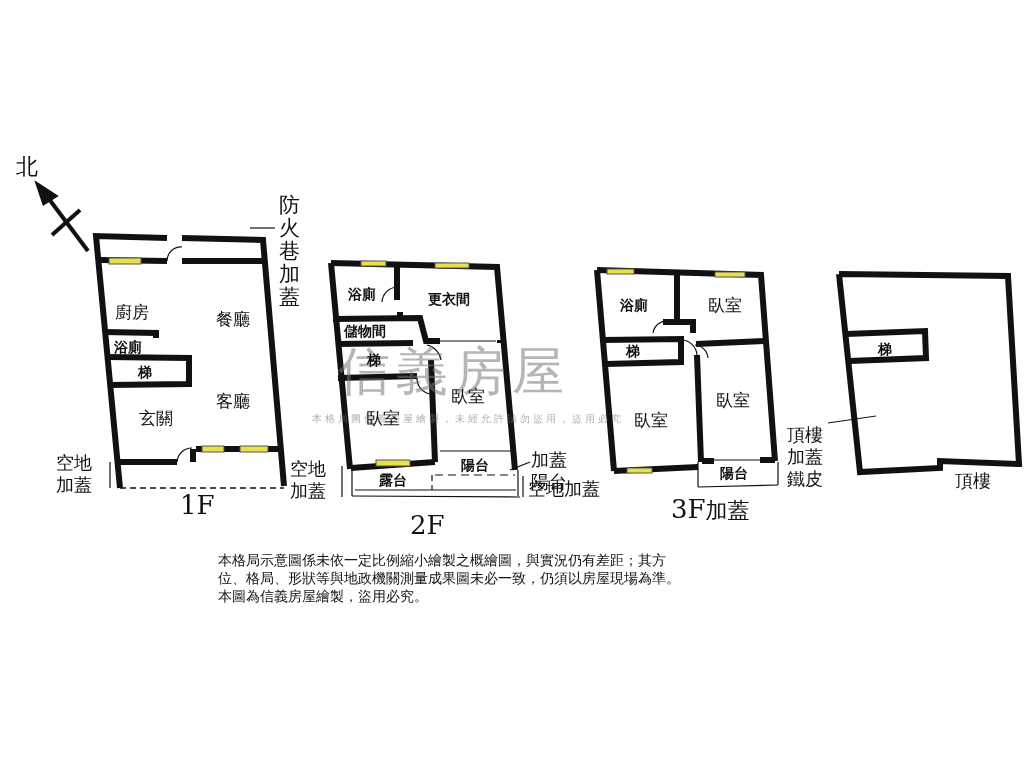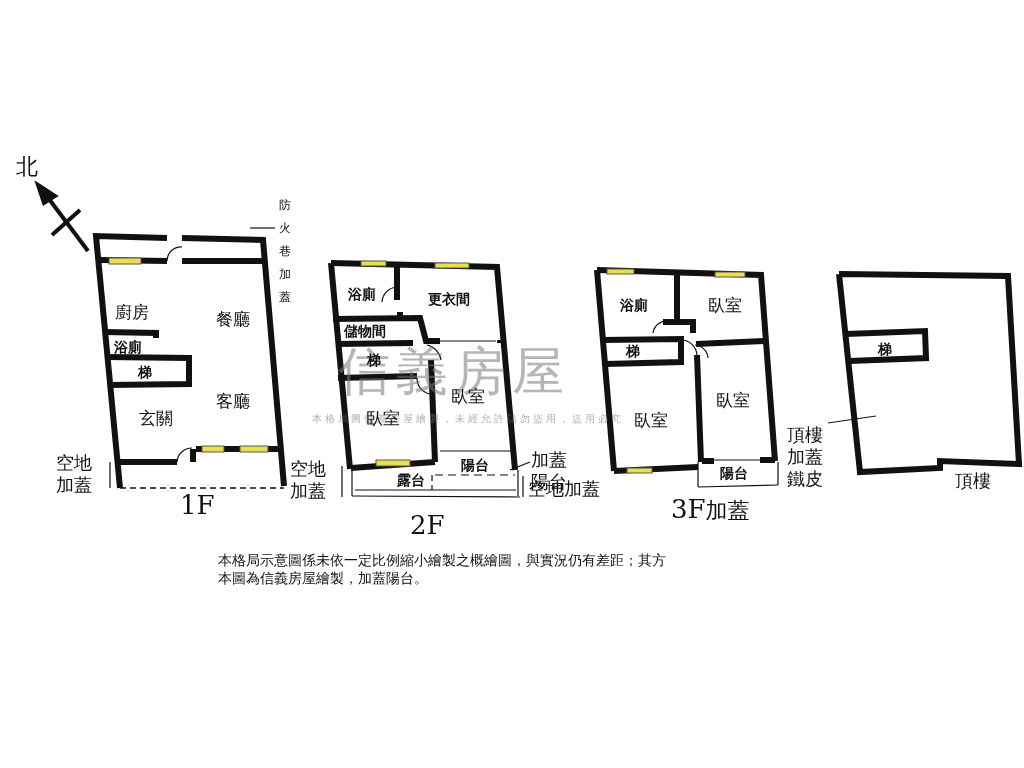--- a/index.html
+++ b/index.html
@@ -3,21 +3,21 @@
 <meta charset="utf-8">
 <style>
   html, body { margin:0; padding:0; background:#ffffff; }
   body { width:1024px; height:768px; position:relative; overflow:hidden;
          font-family:"DejaVu Serif", "Liberation Serif", serif; color:#111; }
   svg#plan { position:absolute; left:0; top:0; width:1024px; height:768px; }
   .lbl { position:absolute; white-space:nowrap; line-height:1; }
   .room { font-size:17px; }
   .room-sm { font-size:14px; font-weight:bold; }
   .side { font-size:18px; line-height:22px; }
-  .vert { font-size:12px; width:20px; white-space:normal; line-height:23px; text-align:left; }
+  .vert { font-size:21px; width:20px; white-space:normal; line-height:23px; text-align:left; }
   .floor { font-size:26px; }
   .floor small { font-size:22px; }
   .wm-big { position:absolute; left:338px; top:337px; font-family:"DejaVu Sans", sans-serif;
             font-size:52px; color:rgba(120,120,120,0.55); letter-spacing:6px; }
   .wm-small { position:absolute; left:312px; top:412px; font-family:Liberation Mono, monospace;
               font-size:10px; color:rgba(120,120,120,0.6); letter-spacing:3px; }
   .notes { position:absolute; left:218px; top:551px; font-size:14px; line-height:18px; width:600px; }
   .notes div { white-space:nowrap; }
 </style>
 </head>
@@ -138,21 +138,21 @@
 
 <div class="wm-big">信義房屋</div>
 <div class="wm-small">本格局圖信義房屋繪製，未經允許請勿盜用，盜用必究</div>
 
 <div class="lbl room-sm" style="left:348px;top:287px;">浴廁</div>
 <div class="lbl room-sm" style="left:428px;top:292px;">更衣間</div>
 <div class="lbl room-sm" style="left:344px;top:324px;">儲物間</div>
 <div class="lbl room-sm" style="left:367px;top:353px;">梯</div>
 <div class="lbl room" style="left:366px;top:410px;">臥室</div>
 <div class="lbl room" style="left:451px;top:388px;">臥室</div>
-<div class="lbl room-sm" style="left:379px;top:473px;margin-left:18px;">露台</div>
+<div class="lbl room-sm" style="left:379px;top:473px;">露台</div>
 <div class="lbl room-sm" style="left:461px;top:458px;">陽台</div>
 <div class="lbl side" style="left:531px;top:421px;width:42px;white-space:normal;margin-top:28px;">加蓋陽台</div>
 <div class="lbl side" style="left:290px;top:458px;width:42px;white-space:normal;">空地加蓋</div>
 <div class="lbl side" style="left:528px;top:478px;">空地加蓋</div>
 <div class="lbl floor" style="left:410px;top:512px;">2F</div>
 
 <div class="lbl room-sm" style="left:620px;top:298px;">浴廁</div>
 <div class="lbl room" style="left:708px;top:297px;">臥室</div>
 <div class="lbl room-sm" style="left:626px;top:344px;">梯</div>
 <div class="lbl room" style="left:634px;top:412px;">臥室</div>
@@ -161,14 +161,15 @@
 <div class="lbl floor" style="left:671px;top:496px;">
   <span>3F</span><small>加蓋</small>
 </div>
 
 <div class="lbl room-sm" style="left:878px;top:342px;">梯</div>
 <div class="lbl side" style="left:787px;top:389px;width:42px;white-space:normal;margin-top:35px;">頂樓加蓋鐵皮</div>
 <div class="lbl side" style="left:955px;top:470px;">頂樓</div>
 
 <div class="notes">
   <div>本格局示意圖係未依一定比例縮小繪製之概繪圖，與實況仍有差距；其方</div>
-  <div>本圖為信義房屋繪製，加蓋陽台。</div>
+  <div>位、格局、形狀等與地政機關測量成果圖未必一致，仍須以房屋現場為準。</div>
+  <div>本圖為信義房屋繪製，盜用必究。</div>
 </div>
 
 </body></html>

